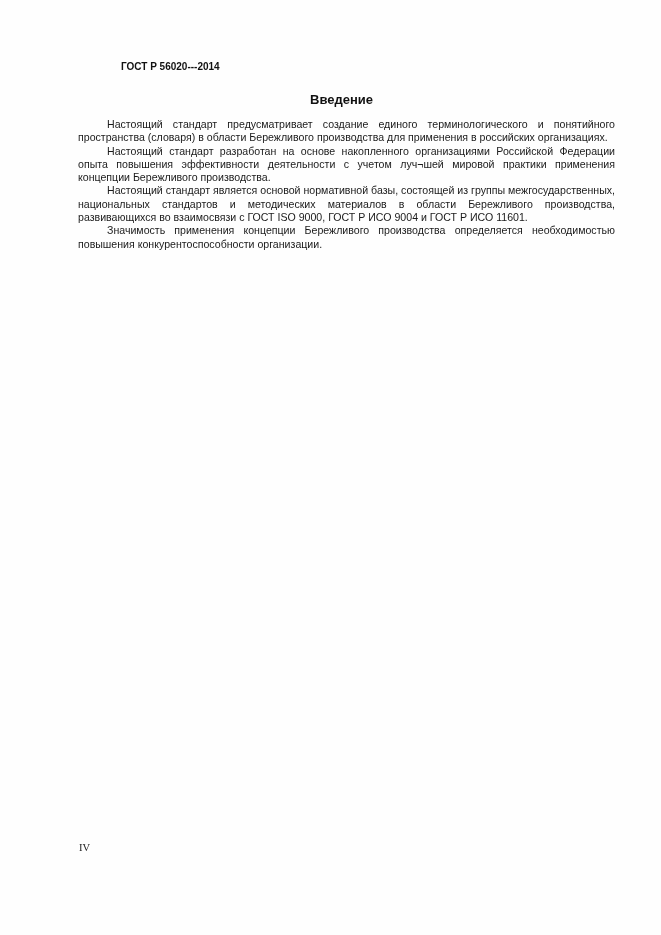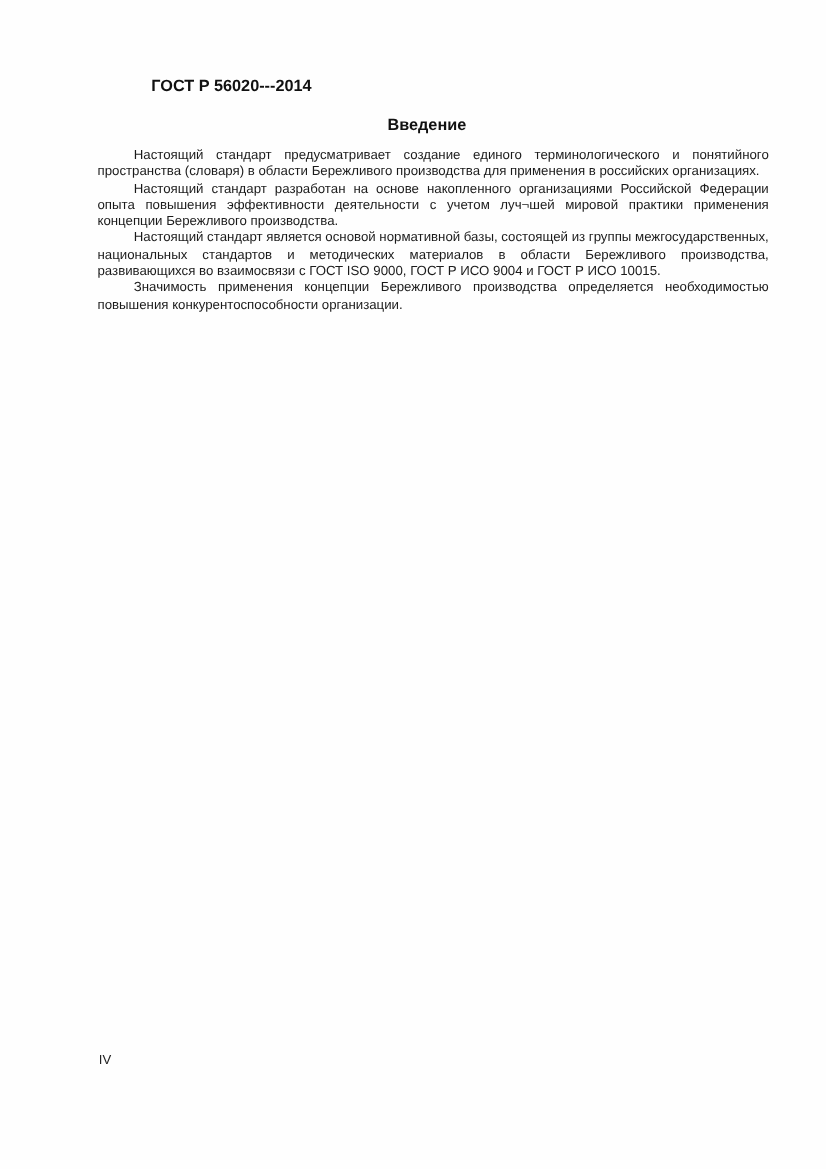--- a/index.html
+++ b/index.html
@@ -19,21 +19,21 @@
       position: absolute;
       left: 0; top: 0;
       width: 661px;
       height: 935px;
       background: #fefefe;
     }
     .doc-header {
       position: absolute;
       left: 78px;
       top: 61px;
-      font-size: 13px;
+      font-size: 10px;
       font-weight: bold;
       letter-spacing: 0px;
       color: #111;
       padding-left: 43px;
     }
     .section-title {
       position: absolute;
       left: 0;
       width: 661px;
       top: 92px;
@@ -57,30 +57,31 @@
       margin: 0;
       text-indent: 29px;
       text-align: justify;
     }
     .page-number {
       position: absolute;
       left: 79px;
       top: 842px;
       font-size: 10.5px;
       color: #222;
+      font-family: Liberation Serif, serif;
     }
   </style>
 </head>
 <body>
 
 <div class="page">
   <div class="doc-header">ГОСТ Р 56020---2014</div>
   <div class="section-title">Введение</div>
 
   <div class="body-text">
     <p class="para">Настоящий стандарт предусматривает создание единого терминологического и понятийного пространства (словаря) в области Бережливого производства для применения в российских организациях.</p>
     <p class="para">Настоящий стандарт разработан на основе накопленного организациями Российской Федерации опыта повышения эффективности деятельности с учетом луч¬шей мировой практики применения концепции Бережливого производства.</p>
-    <p class="para">Настоящий стандарт является основой нормативной базы, состоящей из группы межгосударственных, национальных стандартов и методических материалов в области Бережливого производства, развивающихся во взаимосвязи с ГОСТ ISO 9000, ГОСТ Р ИСО 9004 и ГОСТ Р ИСО 10015.</p>
+    <p class="para">Настоящий стандарт является основой нормативной базы, состоящей из группы межгосударственных, национальных стандартов и методических материалов в области Бережливого производства, развивающихся во взаимосвязи с ГОСТ ISO 9000, ГОСТ Р ИСО 9004 и ГОСТ Р ИСО 11601.</p>
     <p class="para">Значимость применения концепции Бережливого производства определяется необходимостью повышения конкурентоспособности организации.</p>
   </div>
 
   <div class="page-number">IV</div>
 </div>
 
 </body></html>

